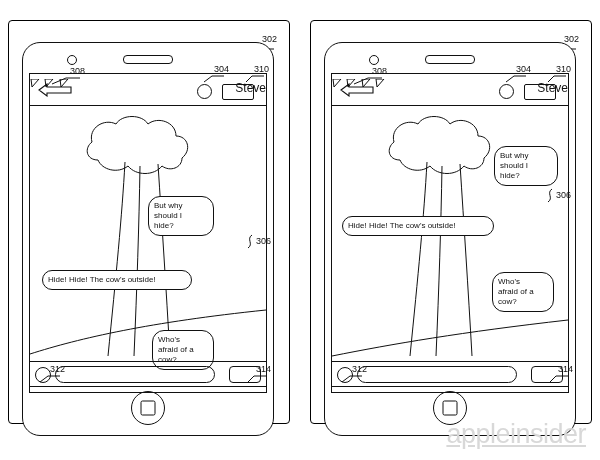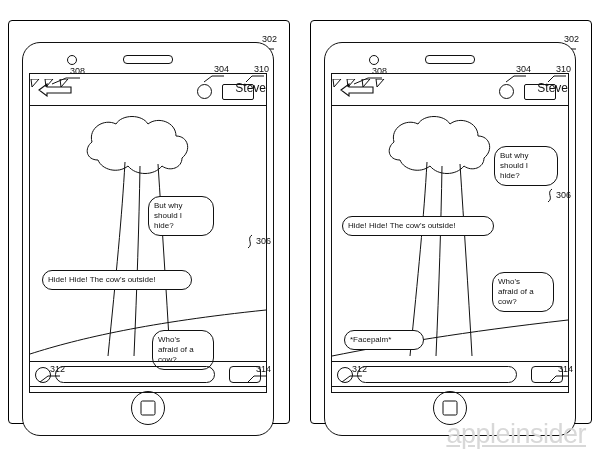--- a/index.html
+++ b/index.html
@@ -366,21 +366,20 @@
           <path d="M1,0 L9,0 L2,8 Z" fill="#fff" stroke="#111" stroke-width="1"></path>
         </svg>
 
         <div class="bubble" style="left:160px; top:198px; width:62px;">Who's
 afraid of a
 cow?</div>
         <svg class="tail" style="left:166px; top:238px;" width="10" height="9" viewBox="0 0 10 9">
           <path d="M1,0 L9,0 L2,8 Z" fill="#fff" stroke="#111" stroke-width="1"></path>
         </svg>
 
-        <div class="bubble" style="left:12px; top:256px; width:80px;">*Facepalm*</div>
         <svg class="tail" style="left:18px; top:275px;" width="10" height="9" viewBox="0 0 10 9">
           <path d="M1,0 L9,0 L2,8 Z" fill="#fff" stroke="#111" stroke-width="1"></path>
         </svg>
       </div>
 
       <div class="bottombar">
         <div class="bb-circle"></div>
         <div class="bb-field"></div>
         <div class="bb-rect"></div>
       </div>

